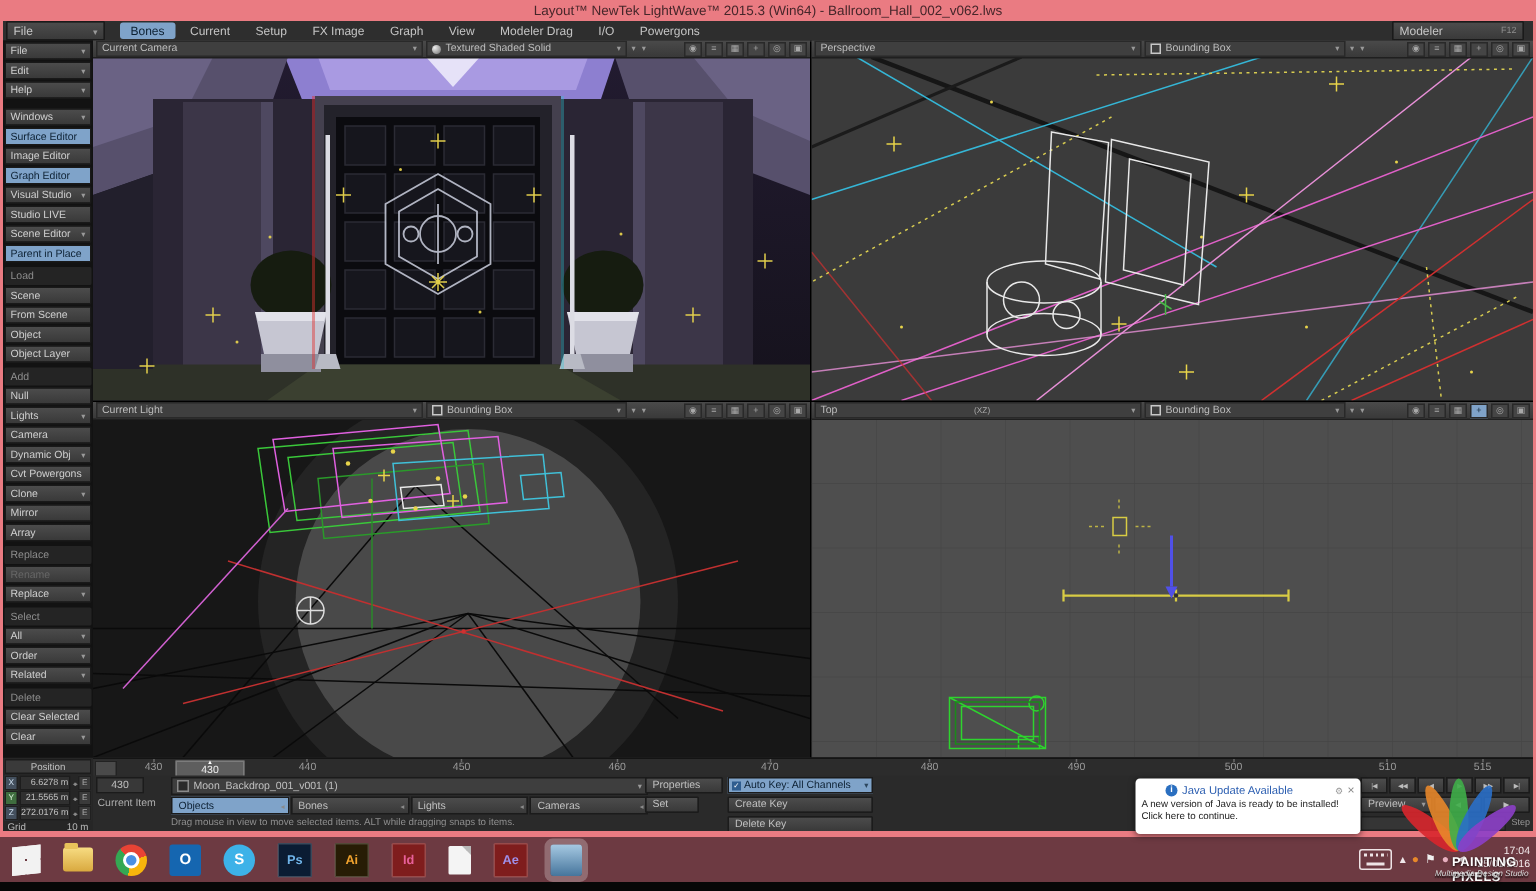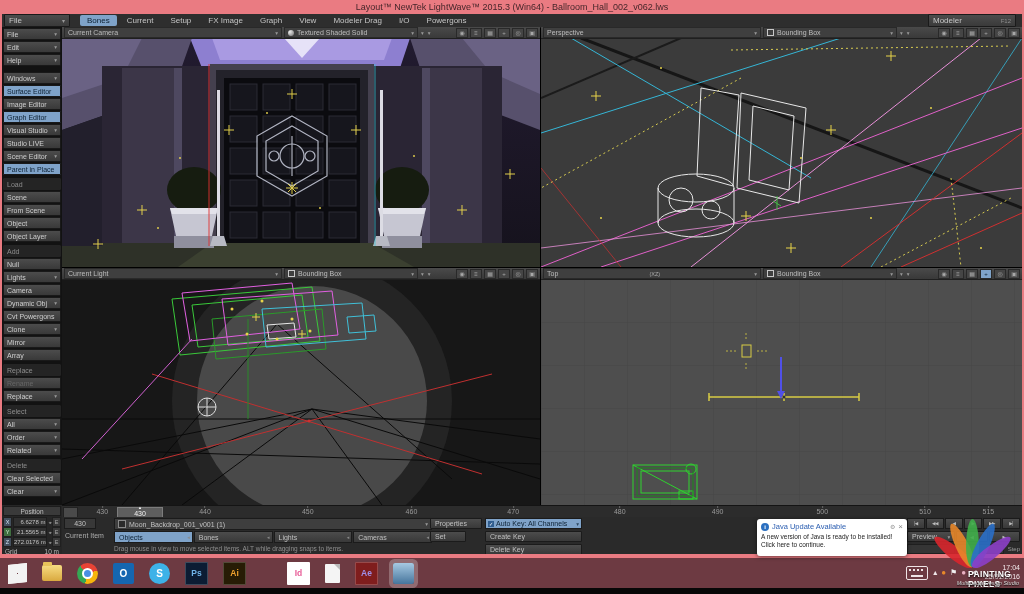--- a/index.html
+++ b/index.html
@@ -125,21 +125,21 @@
   .preview{flex:1.8;height:9px;}
   .preview::after{content:"▾";margin-left:auto;font-size:5.5px;color:#999;}
   .pstep{flex:1;height:9px;justify-content:center;font-size:5px;}
   .step-row{display:flex;gap:1px;margin-top:2px;align-items:center;}
   .dimbtn{flex:1;height:8px;background:#353535;border:1px solid #1f1f1f;}
   .step-label{margin-left:3px;color:#9a9a9a;font-size:6px;}
 
   
   .java-popup{position:absolute;left:757px;top:519px;width:150px;height:37px;background:#fff;
     border-radius:3px;box-shadow:0 1px 4px rgba(0,0,0,.55);z-index:30;}
-  .jp-head{display:flex;align-items:center;gap:3px;padding:3px 4px 0 4px;}
+  .jp-head{display:flex;align-items:center;gap:3px;padding:3px 4px 0 20px;}
   .jp-ico{width:8px;height:8px;border-radius:50%;background:#2a6fc0;flex:none;display:flex;
     align-items:center;justify-content:center;}
   .jp-ico::before{content:"i";color:#fff;font-size:6px;font-weight:bold;}
   .jp-title{color:#2a5db0;font-size:7.5px;}
   .jp-gear{margin-left:auto;color:#999;font-size:6px;}
   .jp-gear::before{content:"⚙";}
   .jp-close{color:#888;font-size:8px;line-height:8px;}
   .jp-close::before{content:"×";}
   .jp-body{padding:2px 4px;color:#222;font-size:6.5px;line-height:1.3;}
 
@@ -921,21 +921,21 @@
   </div>
 
   <div class="tb-item tb-adobe" style="background: rgb(11, 28, 51); color: rgb(111, 179, 232);">
     <span class="tb-glyph">Ps</span>
   </div>
 
   <div class="tb-item tb-adobe" style="background: rgb(39, 28, 5); color: rgb(240, 162, 46);">
     <span class="tb-glyph">Ai</span>
   </div>
 
-  <div class="tb-item tb-adobe" style="background: #ffffff; color: rgb(232, 96, 154); margin-left: 26px;">
+  <div class="tb-item tb-adobe" style="background: #7f1d1d; color: rgb(232, 96, 154);">
     <span class="tb-glyph">Id</span>
   </div>
 
   <div class="tb-item tb-doc">
     <span class="tb-glyph"></span>
   </div>
 
   <div class="tb-item tb-adobe" style="background: #7f1d1d; color: rgb(159, 143, 232);">
     <span class="tb-glyph">Ae</span>
   </div>

